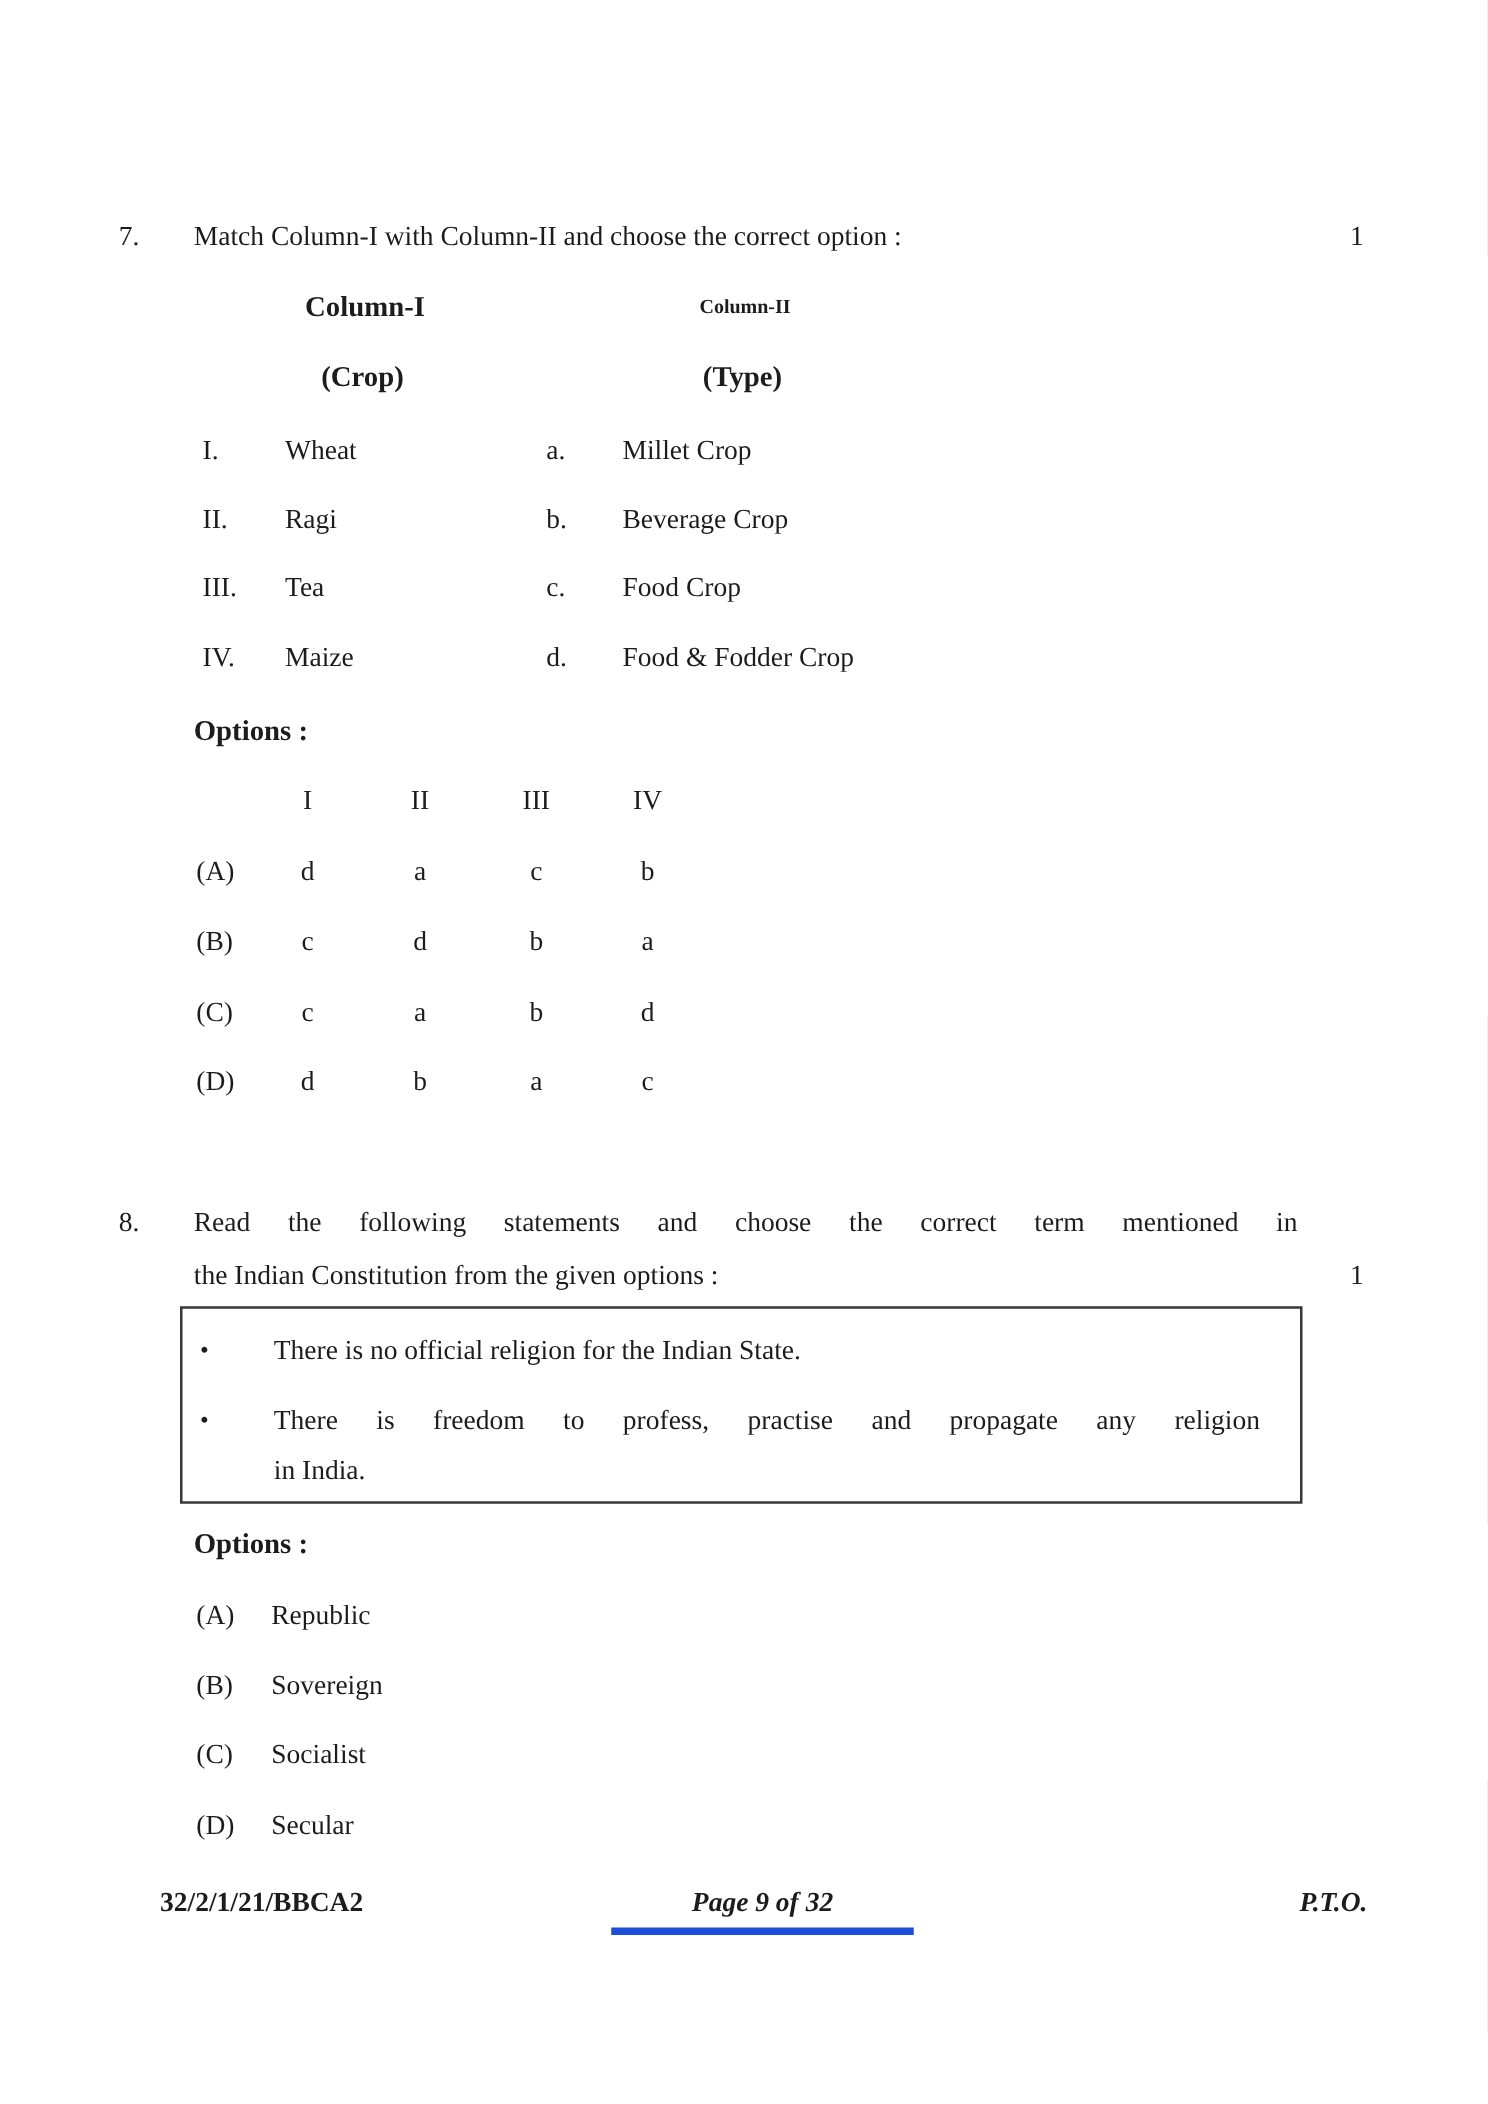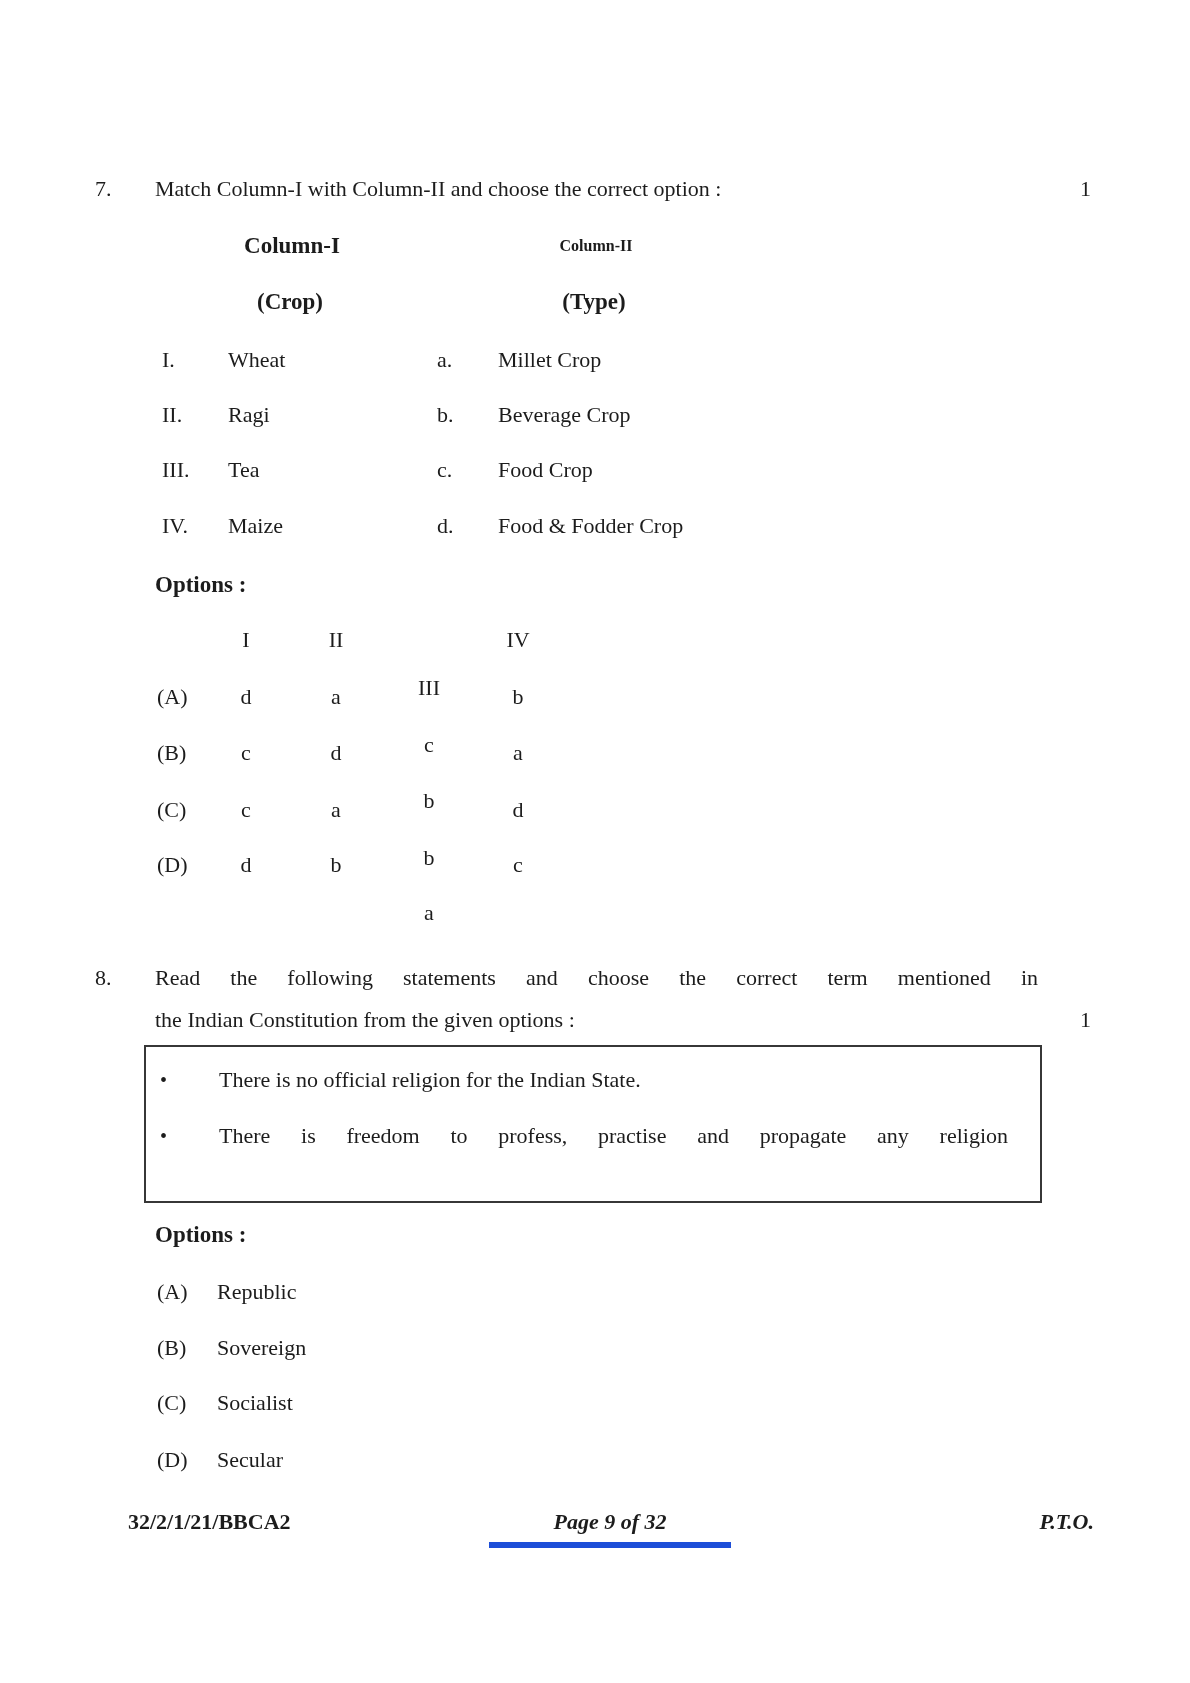--- a/index.html
+++ b/index.html
@@ -26,21 +26,21 @@
   .match-row .numeral{position:absolute;left:0;}
   .match-row .crop{position:absolute;left:66px;}
   .match-row .letter{position:absolute;left:275px;}
   .match-row .type{position:absolute;left:336px;}
   
   .optrow{left:157px;width:480px;height:28px;}
   .optrow .rowlabel{position:absolute;left:0;}
   .optrow .val{position:absolute;transform:translateX(-50%);}
   .optrow .c1{left:89px;}
   .optrow .c2{left:179px;}
-  .optrow .c3{left:272px;margin-top:48px;}
+  .optrow .c3{left:272px;}
   .optrow .c4{left:361px;}
   
   .stmt-box{
     left:144px;top:1045px;width:898px;height:158px;
     border:2px solid #373737;
     box-sizing:border-box;
     padding:13px 32px 0 0;
   }
   .stmt{display:flex;}
   .stmt + .stmt{margin-top:16px;}
@@ -142,20 +142,21 @@
 
   <div class="abs stmt-box">
     <div class="stmt">
       <span class="bullet">•</span>
       <span class="stmt-text">There is no official religion for the Indian State.</span>
     </div>
     <div class="stmt">
       <span class="bullet">•</span>
       <span class="stmt-text">
         <span class="justify-stretch" style="display:block">There is freedom to profess, practise and propagate any religion</span>
+        <span style="display:block">in India.</span>
       </span>
     </div>
   </div>
 
   <div class="abs bold" style="top:1221px;left:155px;font-size:23px">Options :</div>
 
   <div class="abs q8opt" style="top:1278px">
     <span class="rowlabel">(A)</span>
     <span class="opttext">Republic</span>
   </div>

